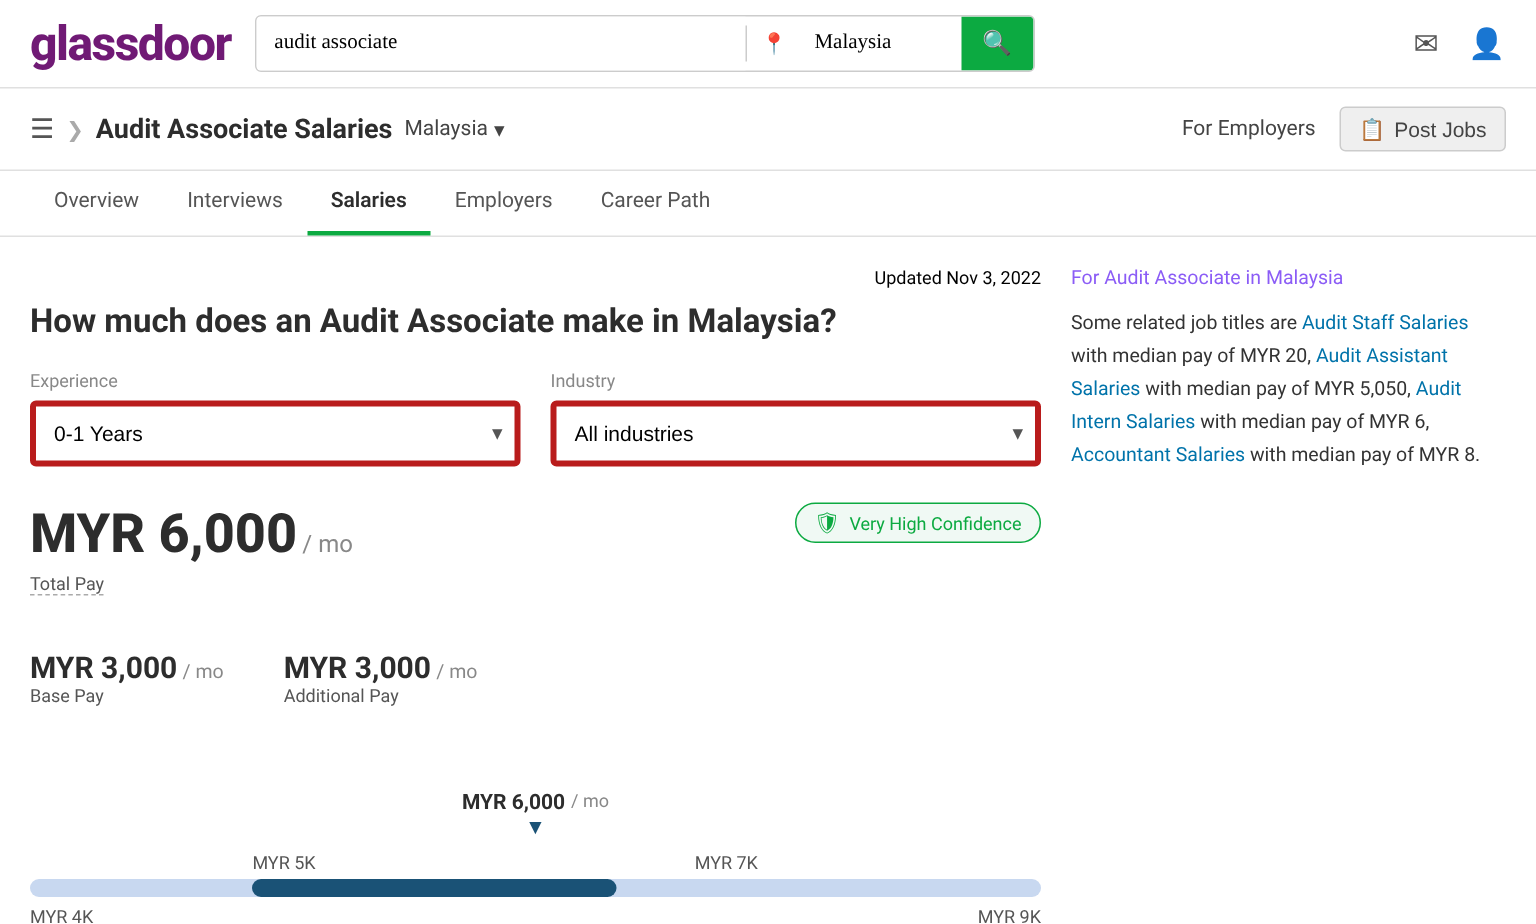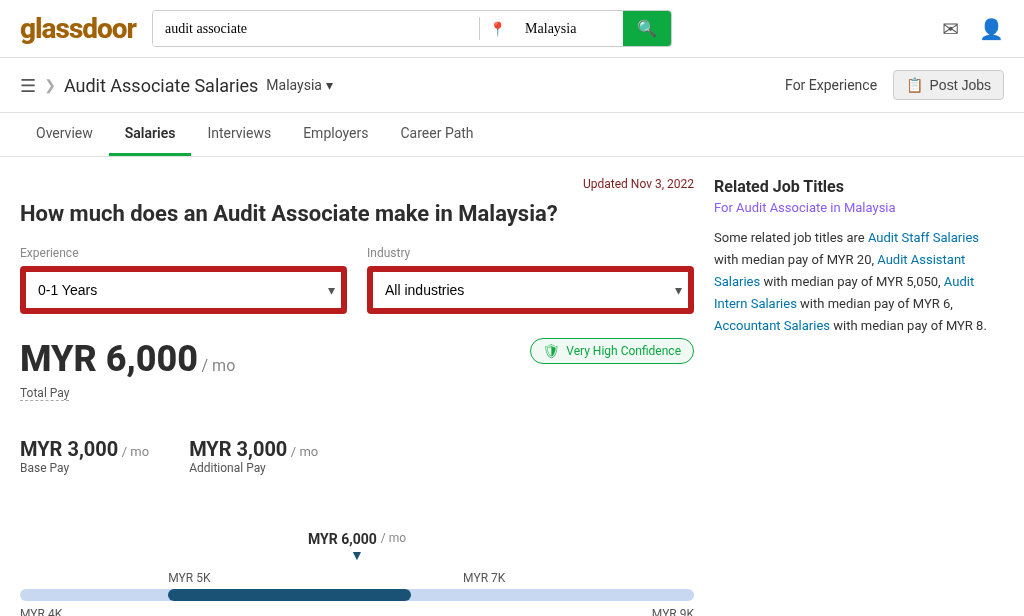--- a/index.html
+++ b/index.html
@@ -3,21 +3,21 @@
   <meta charset="utf-8">
   <style>
     * { margin: 0; padding: 0; box-sizing: border-box; }
     body { font-family: -apple-system, BlinkMacSystemFont, 'Segoe UI', Roboto, sans-serif; font-size: 14px; color: #2d2d2d; background: #fff; }
 
     
     .top-nav {
       display: flex; align-items: center; padding: 10px 20px; border-bottom: 1px solid #e0e0e0;
       gap: 16px;
     }
-    .logo { color: #a16207; font-size: 28px; font-weight: 800; letter-spacing: -1px; }
+    .logo { color: #701a75; font-size: 32px; font-weight: 800; letter-spacing: -1px; }
     .search-bar {
       display: flex; flex: 1; max-width: 520px; border: 1px solid #ccc; border-radius: 4px; overflow: hidden;
     }
     .search-bar input {
       border: none; outline: none; padding: 8px 12px; font-size: 14px; flex: 1; font-family: Liberation Serif, serif;
     }
     .search-divider { width: 1px; background: #ccc; margin: 6px 0; }
     .location-input {
       display: flex; align-items: center; padding: 0 10px; gap: 6px;
     }
@@ -30,21 +30,21 @@
     .nav-icon { font-size: 20px; color: #555; cursor: pointer; }
 
     
     .breadcrumb-bar {
       display: flex; align-items: center; padding: 12px 20px; border-bottom: 1px solid #e0e0e0;
       justify-content: space-between;
     }
     .breadcrumb-left { display: flex; align-items: center; gap: 8px; }
     .hamburger { font-size: 18px; cursor: pointer; color: #555; }
     .chevron-right { color: #aaa; font-size: 14px; }
-    .page-title-text { font-size: 18px; font-weight: 400; }
+    .page-title-text { font-size: 18px; font-weight: 700; }
     .location-badge {
       display: flex; align-items: center; gap: 4px; font-size: 14px; color: #444; cursor: pointer;
     }
     .breadcrumb-right { display: flex; align-items: center; gap: 16px; }
     .for-employers-link { font-size: 14px; color: #444; cursor: pointer; }
     .post-jobs-btn {
       display: flex; align-items: center; gap: 6px; border: 1px solid #ccc; border-radius: 4px;
       padding: 6px 12px; font-size: 14px; cursor: pointer; color: #444;
     }
 
@@ -56,30 +56,30 @@
       padding: 12px 16px; font-size: 14px; cursor: pointer; color: #555; border-bottom: 3px solid transparent;
       text-decoration: none;
     }
     .tab.active { color: #2d2d2d; font-weight: 600; border-bottom-color: #0caa41; }
 
     
     .main-content { display: flex; padding: 20px; gap: 20px; }
     .left-panel { flex: 1; max-width: 680px; }
     .right-panel { width: 290px; }
 
-    .updated-text { text-align: right; font-size: 12px; color: #7f1d1d; margin-bottom: 10px; }
+    .updated-text { text-align: right; font-size: 12px; color: #000000; margin-bottom: 10px; }
 
     .main-heading { font-size: 22px; font-weight: 700; margin-bottom: 20px; }
 
     .filters { display: flex; gap: 20px; margin-bottom: 24px; }
     .filter-group { flex: 1; }
     .filter-label { font-size: 12px; color: #888; margin-bottom: 6px; }
     .select-wrapper { position: relative; }
     .select-wrapper select {
-      width: 100%; border: 6px solid #b91c1c; border-radius: 4px; padding: 10px 12px;
+      width: 100%; border: 4px solid #b91c1c; border-radius: 4px; padding: 10px 12px;
       font-size: 14px; cursor: pointer; appearance: none; background: #fff;
     }
     .select-wrapper::after {
       content: '▾'; position: absolute; right: 12px; top: 50%; transform: translateY(-50%);
       pointer-events: none; color: #555;
     }
 
     
     .salary-main { display: flex; align-items: flex-start; justify-content: space-between; margin-bottom: 4px; }
     .salary-amount { font-size: 36px; font-weight: 800; }
@@ -149,32 +149,32 @@
   <div class="breadcrumb-left">
     <span class="hamburger">☰</span>
     <span class="chevron-right">❯</span>
     <span class="page-title-text">Audit Associate Salaries</span>
     <span class="location-badge">
       <span>Malaysia</span>
       <span>▾</span>
     </span>
   </div>
   <div class="breadcrumb-right">
-    <span class="for-employers-link">For Experience</span>
+    <span class="for-employers-link">For Employers</span>
     <button class="post-jobs-btn">
       <span>📋</span>
       <span>Post Jobs</span>
     </button>
   </div>
 </div>
 
 <div class="tabs-bar">
   <a class="tab">Overview</a>
+  <a class="tab">Interviews</a>
   <a class="tab active">Salaries</a>
-  <a class="tab">Interviews</a>
   <a class="tab">Employers</a>
   <a class="tab">Career Path</a>
 </div>
 
 <div class="main-content">
   <div class="left-panel">
     <div class="updated-text">Updated Nov 3, 2022</div>
     <h1 class="main-heading">How much does an Audit Associate make in Malaysia?</h1>
 
     
@@ -267,21 +267,20 @@
         <span>Possible Range</span>
       </div>
     </div>
 
     
     
   </div>
 
   <div class="right-panel">
     <div class="related-titles">
-      <div class="related-title-heading">Related Job Titles</div>
       <div class="related-subtitle">For Audit Associate in Malaysia</div>
       <p class="related-text">
         Some related job titles are
         <a href="#">Audit Staff Salaries</a>
         with median pay of MYR 20,
         <a href="#">Audit Assistant Salaries</a>
         with median pay of MYR 5,050,
         <a href="#">Audit Intern Salaries</a>
         with median pay of MYR 6,
         <a href="#">Accountant Salaries</a>

